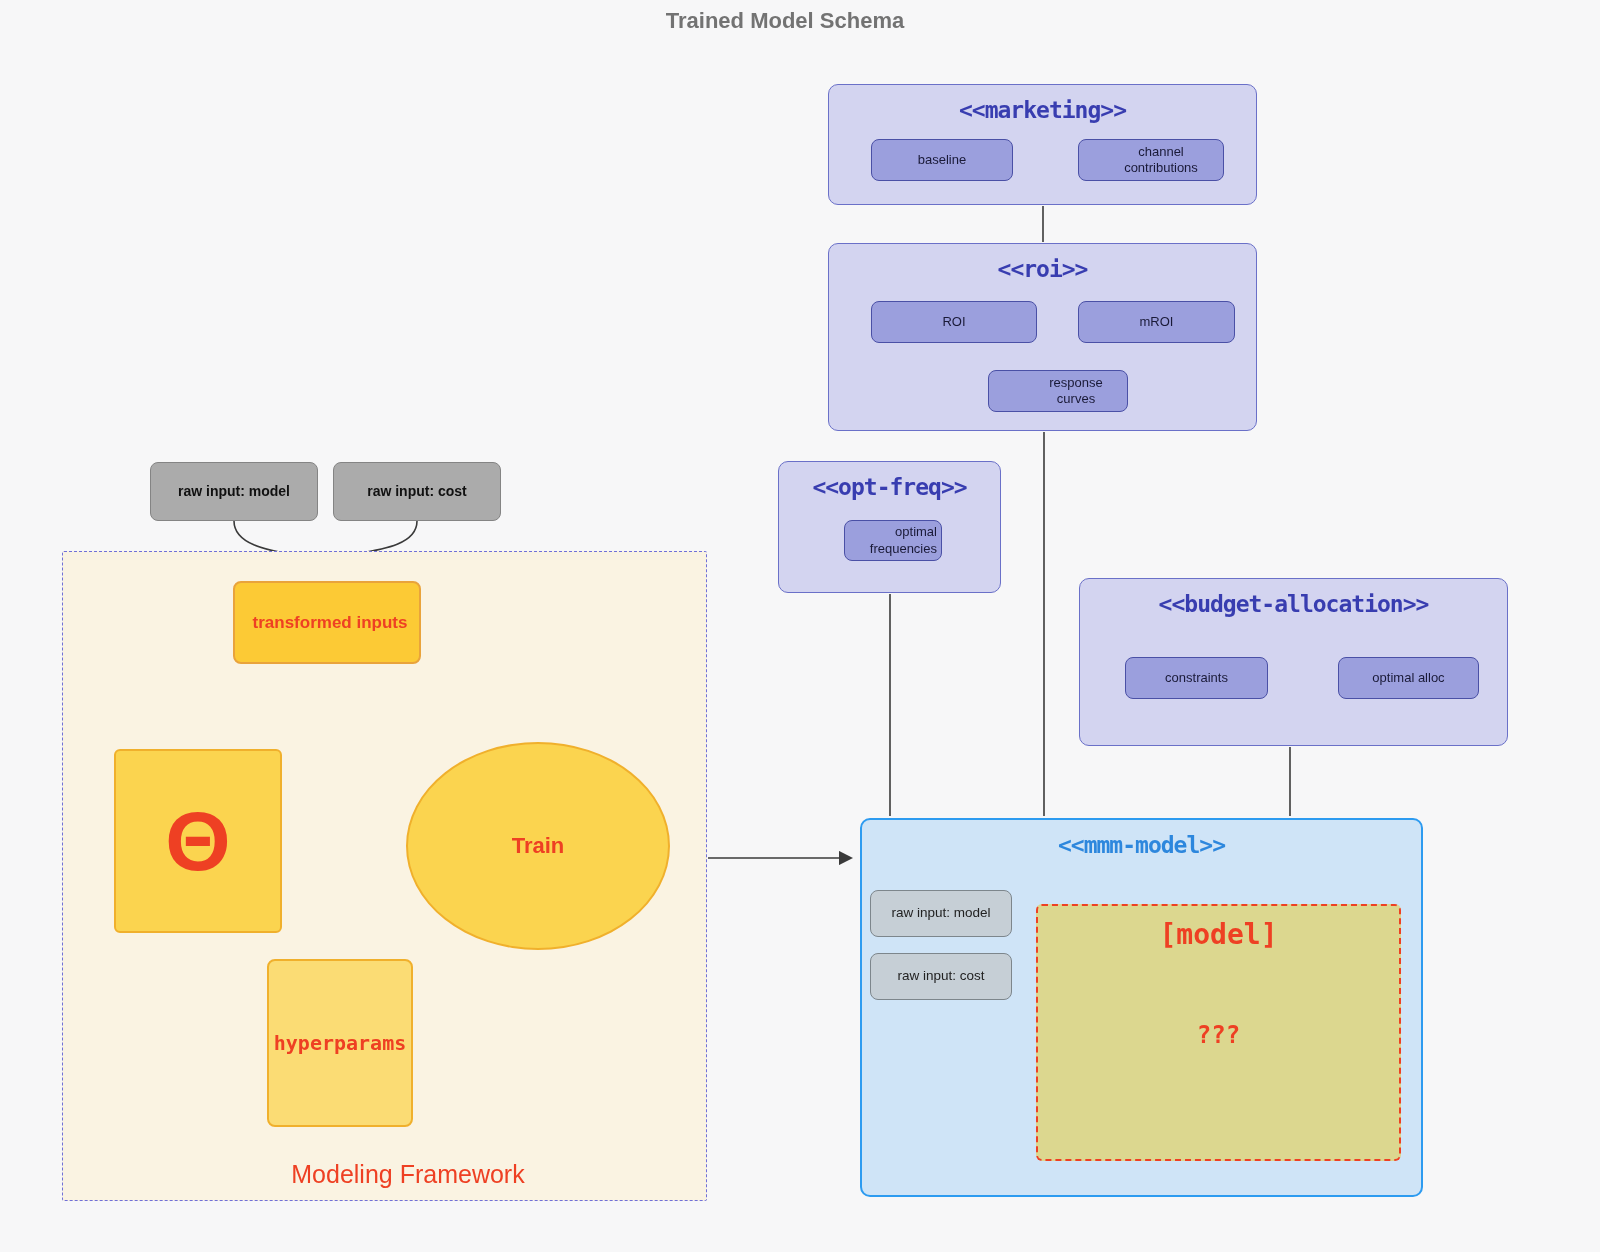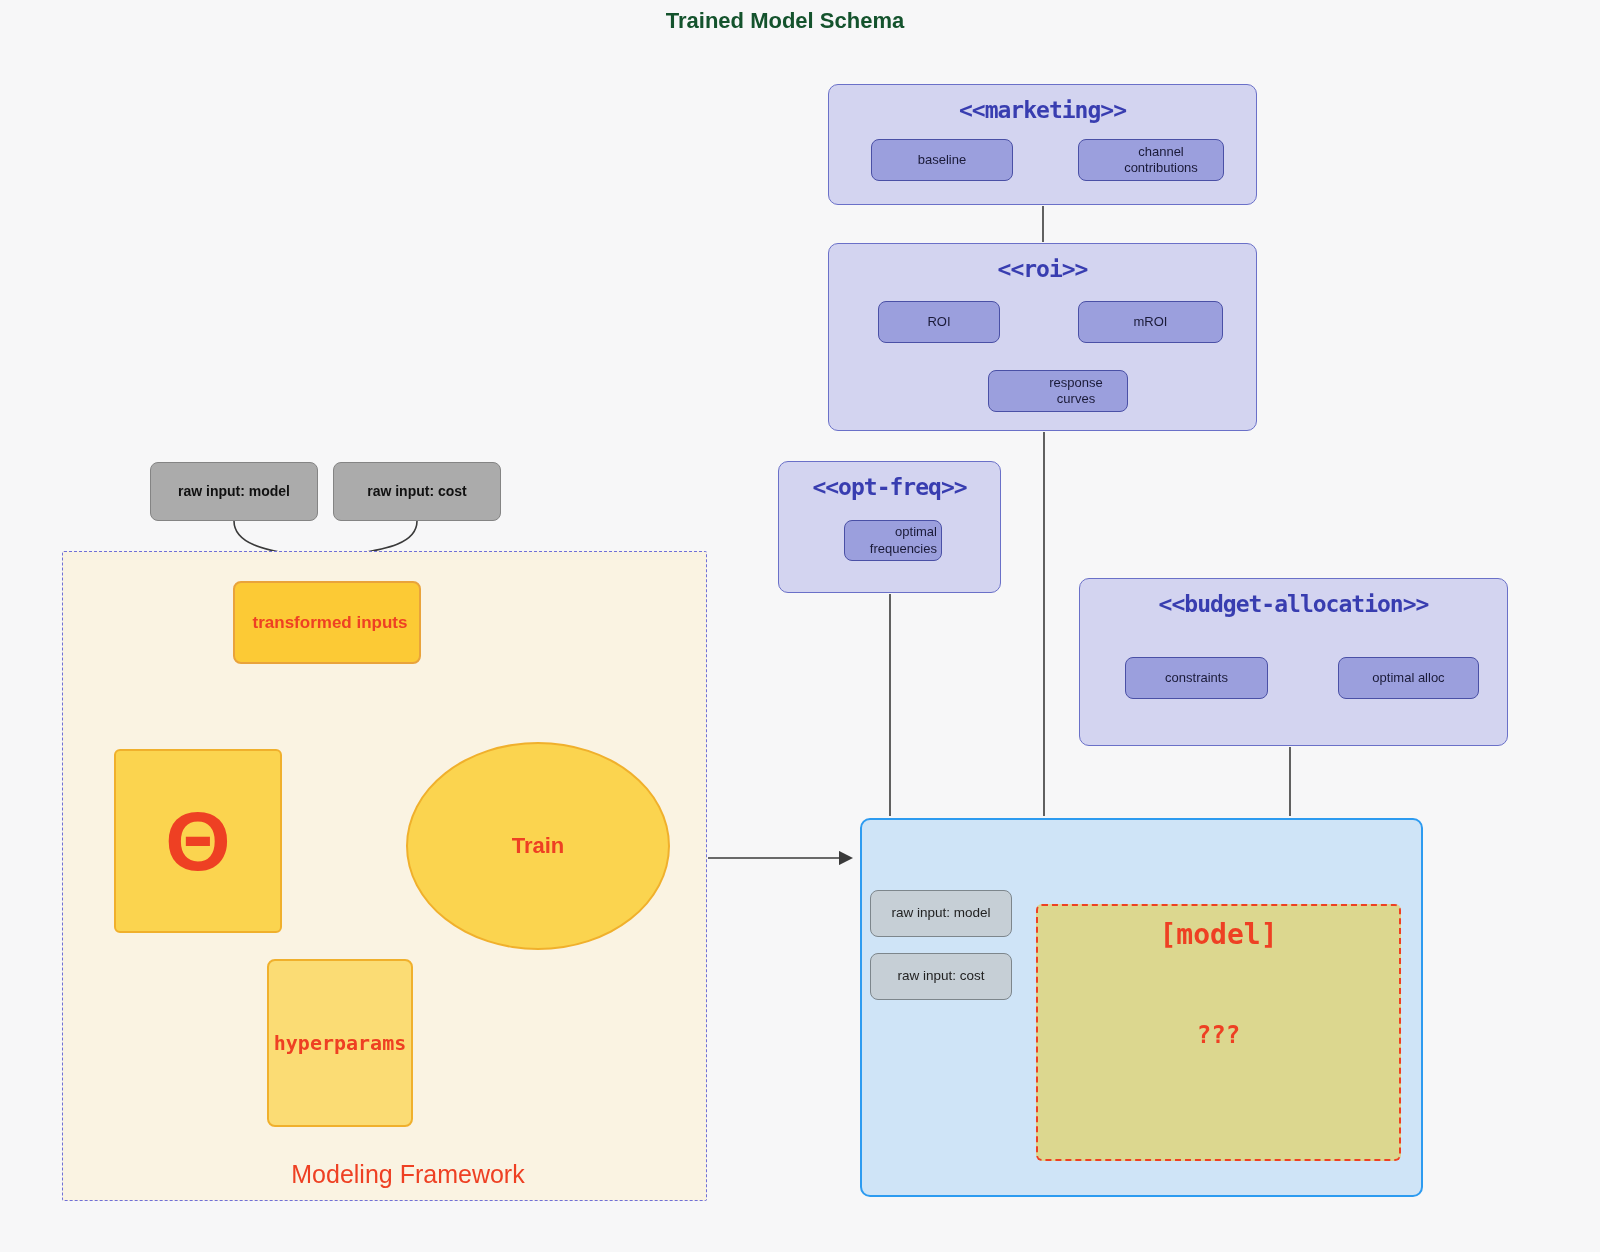--- a/index.html
+++ b/index.html
@@ -10,21 +10,21 @@
     --darkgray-node-fill:#ababab; --darkgray-node-border:#848484;
     --cream-fill:#faf3e2; --cream-border:#7070d8;
     --gold-fill:#fcca35; --gold-border:#e9a33b;
     --yellow-fill:#fbd44f; --yellow-border:#f0b02c; --lightyellow-fill:#fbdc74;
     --khaki-fill:#dcd78f; --red:#ee4023; --line-dark:#3a3a3a;
   }
   html,body{margin:0;padding:0;}
   body{background:var(--page-bg);font-family:"Liberation Sans",sans-serif;}
   #stage{position:relative;width:1600px;height:1252px;background:var(--page-bg);overflow:hidden;}
   .page-title{position:absolute;left:0;top:8px;width:1570px;text-align:center;
-    font-size:22px;font-weight:bold;color:#14532d;}
+    font-size:22px;font-weight:bold;color:#737373;}
   .group{position:absolute;border-radius:10px;box-sizing:border-box;}
   .g-purple{background:var(--lavender-fill);border:1.5px solid var(--lavender-border);}
   .g-blue{background:var(--blue-fill);border:2px solid var(--blue-border);}
   .g-cream{background:var(--cream-fill);border:1.8px dashed var(--cream-border);border-radius:2px;}
   .g-title{position:absolute;left:0;right:0;top:12px;text-align:center;
     font-family:"DejaVu Sans Mono",monospace;font-weight:bold;font-size:23px;
     color:var(--indigo-text);letter-spacing:-1px;}
   .g-blue .g-title{color:var(--blue-text);}
   .node{position:absolute;display:flex;align-items:center;justify-content:center;
     text-align:center;border-radius:8px;box-sizing:border-box;font-size:13px;
@@ -127,24 +127,24 @@
     <div class="node n-purple stacked" style="left:42px;top:54px;width:142px;height:42px;">
       <span>baseline</span>
     </div>
     <div class="node n-purple stacked" style="left:249px;top:54px;width:146px;height:42px;padding-left:24px;">
       <span>channel contributions</span>
     </div>
   </div>
 
   <div class="group g-purple" style="left:828px;top:243px;width:429px;height:188px;">
     <div class="g-title">&lt;&lt;roi&gt;&gt;</div>
-    <div class="node n-purple stacked" style="left:42px;top:57px;width:122px;height:42px;margin-left:7px;">
+    <div class="node n-purple stacked" style="left:42px;top:57px;width:166px;height:42px;">
       <span>ROI</span>
     </div>
-    <div class="node n-purple stacked" style="left:249px;top:57px;width:145px;height:42px;">
+    <div class="node n-purple stacked" style="left:249px;top:57px;width:157px;height:42px;">
       <span>mROI</span>
     </div>
     <div class="node n-purple stacked" style="left:159px;top:126px;width:140px;height:42px;padding-left:40px;">
       <span>response curves</span>
     </div>
   </div>
 
   <div class="group g-purple" style="left:778px;top:461px;width:223px;height:132px;">
     <div class="g-title">&lt;&lt;opt-freq&gt;&gt;</div>
     <div class="node n-purple stacked" style="left:65px;top:58px;width:98px;height:41px;text-align:right;">
@@ -156,20 +156,21 @@
     <div class="g-title">&lt;&lt;budget-allocation&gt;&gt;</div>
     <div class="node n-purple stacked" style="left:45px;top:78px;width:143px;height:42px;">
       <span>constraints</span>
     </div>
     <div class="node n-purple stacked" style="left:258px;top:78px;width:141px;height:42px;">
       <span>optimal alloc</span>
     </div>
   </div>
 
   <div class="group g-blue" style="left:860px;top:818px;width:563px;height:379px;">
+    <div class="g-title">&lt;&lt;mmm-model&gt;&gt;</div>
     <div class="node n-gray stacked" style="left:8px;top:70px;width:142px;height:47px;">
       <span>raw input: model</span>
     </div>
     <div class="node n-gray stacked" style="left:8px;top:133px;width:142px;height:47px;">
       <span>raw input: cost</span>
     </div>
     <div class="model-box" style="left:174px;top:84px;width:365px;height:257px;">
       <div class="mb-title">[model]</div>
       <div class="mb-qqq">???</div>
     </div>

